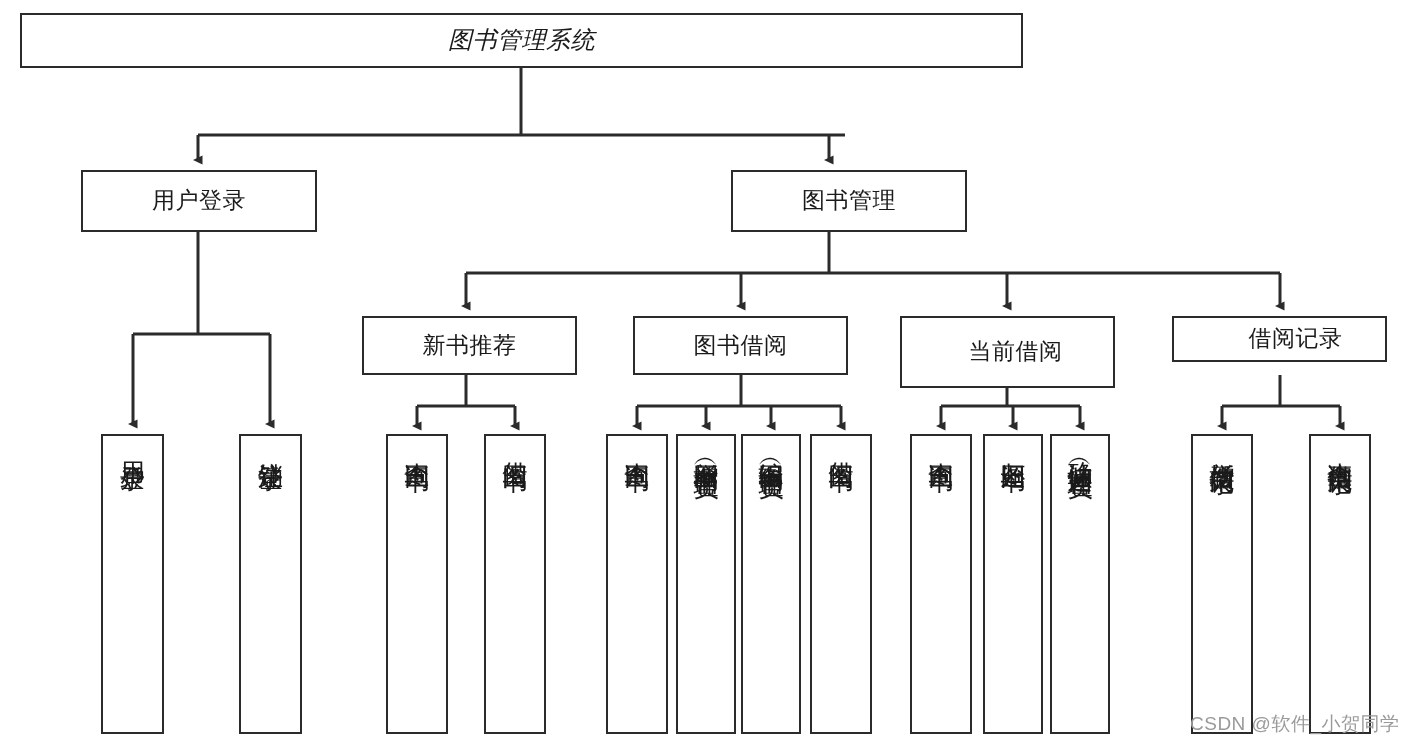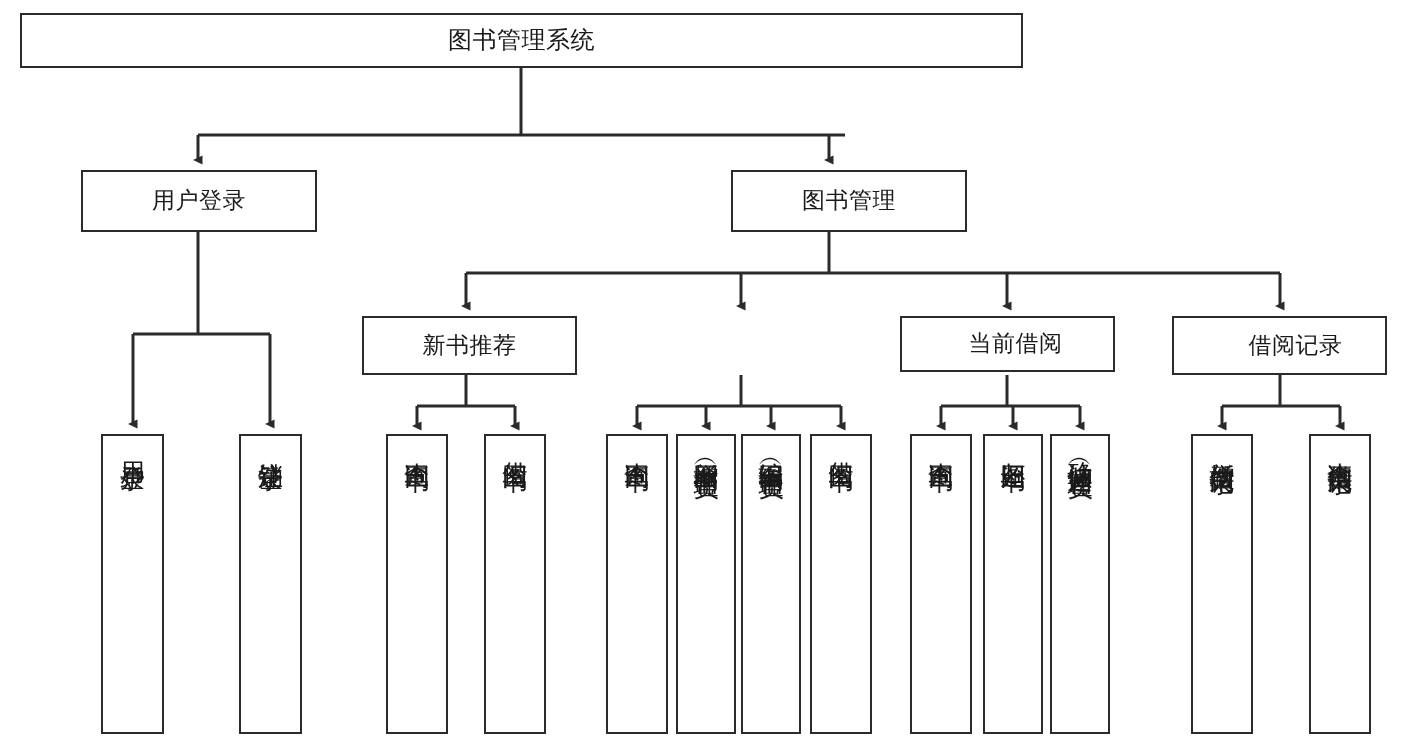--- a/index.html
+++ b/index.html
@@ -119,38 +119,41 @@
       <path d="M1013,406 L1013,426" marker-end="url(#arrow)"></path>
       <path d="M1080,406 L1080,426" marker-end="url(#arrow)"></path>
 
       <path d="M1280,375 L1280,406"></path>
       <path d="M1222,406 L1340,406"></path>
       <path d="M1222,406 L1222,426" marker-end="url(#arrow)"></path>
       <path d="M1340,406 L1340,426" marker-end="url(#arrow)"></path>
     </g>
   </svg>
 
-  <div class="node horiz root" style="left:20px; top:13px; width:1003px; height:55px;">
+  <div class="node horiz root" style="left:20px; top:13px; width:1003px; height:55px;font-style:italic;">
     <span class="label">图书管理系统</span>
   </div>
 
   <div class="node horiz" style="left:81px; top:170px; width:236px; height:62px;">
     <span class="label">用户登录</span>
   </div>
   <div class="node horiz" style="left:731px; top:170px; width:236px; height:62px;">
     <span class="label">图书管理</span>
   </div>
 
   <div class="node horiz" style="left:362px; top:316px; width:215px; height:59px;font-family:Liberation Serif, serif;">
     <span class="label">新书推荐</span>
   </div>
-  <div class="node horiz" style="left:900px; top:316px; width:215px; height:56px;padding-left:16px;">
+  <div class="node horiz" style="left:633px; top:316px; width:215px; height:59px;">
+    <span class="label">图书借阅</span>
+  </div>
+  <div class="node horiz" style="left:900px; top:316px; width:215px; height:72px;padding-left:16px;">
     <span class="label">当前借阅</span>
   </div>
-  <div class="node horiz" style="left:1172px; top:316px; width:215px; height:59px;padding-left:32px;">
+  <div class="node horiz" style="left:1172px; top:316px; width:215px; height:46px;padding-left:32px;">
     <span class="label">借阅记录</span>
   </div>
 
   <div class="node vert" style="left:101px; top:434px; width:63px; height:300px;">
     <span class="label">用户登录</span>
   </div>
   <div class="node vert" style="left:239px; top:434px; width:63px; height:300px;">
     <span class="label">注销登录</span>
   </div>
 
@@ -184,14 +187,15 @@
     <span class="label">确认归还（管理员）</span>
   </div>
 
   <div class="node vert" style="left:1191px; top:434px; width:62px; height:300px;">
     <span class="label">新增借阅记录</span>
   </div>
   <div class="node vert" style="left:1309px; top:434px; width:62px; height:300px;">
     <span class="label">查询借阅记录</span>
   </div>
 
+  <div class="watermark" style="left:1190px; top:711px;">CSDN @软件_小贺同学</div>
 
 </div>
 
 </body></html>

